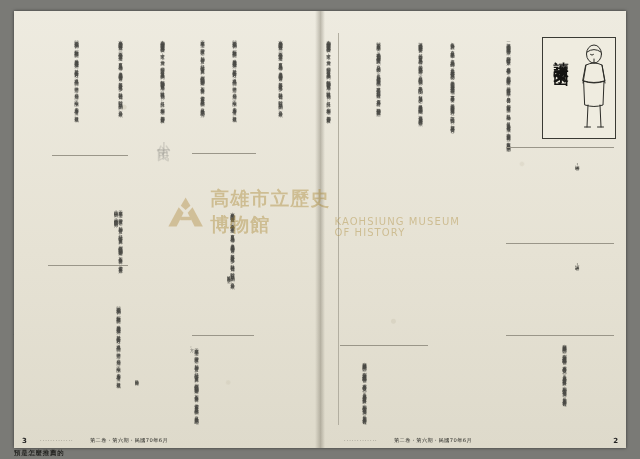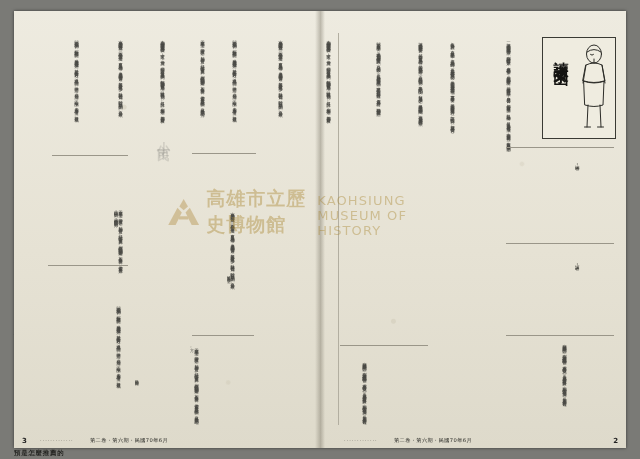--- a/index.html
+++ b/index.html
@@ -133,21 +133,21 @@
     color:#b08a3e;
     align-items:flex-end;
   }
   .wm-cn{
     font-size:19px;font-weight:bold;letter-spacing:1px;
     color:#a8852f;
     text-shadow:0 0 1px rgba(255,255,255,.6);
     font-family:"DejaVu Sans","Liberation Sans",sans-serif;
   }
   .wm-en{
-    font-size:13px;letter-spacing:1.1px;color:#a8852f;
+    font-size:10px;letter-spacing:1.1px;color:#a8852f;
     margin-top:1px;
   }
   
   .ghost{
     position:absolute;
     writing-mode:vertical-rl;text-orientation:upright;
     font-size:13px;color:rgba(120,120,112,.22);
     letter-spacing:4px;font-weight:bold;
   }
 </style>

